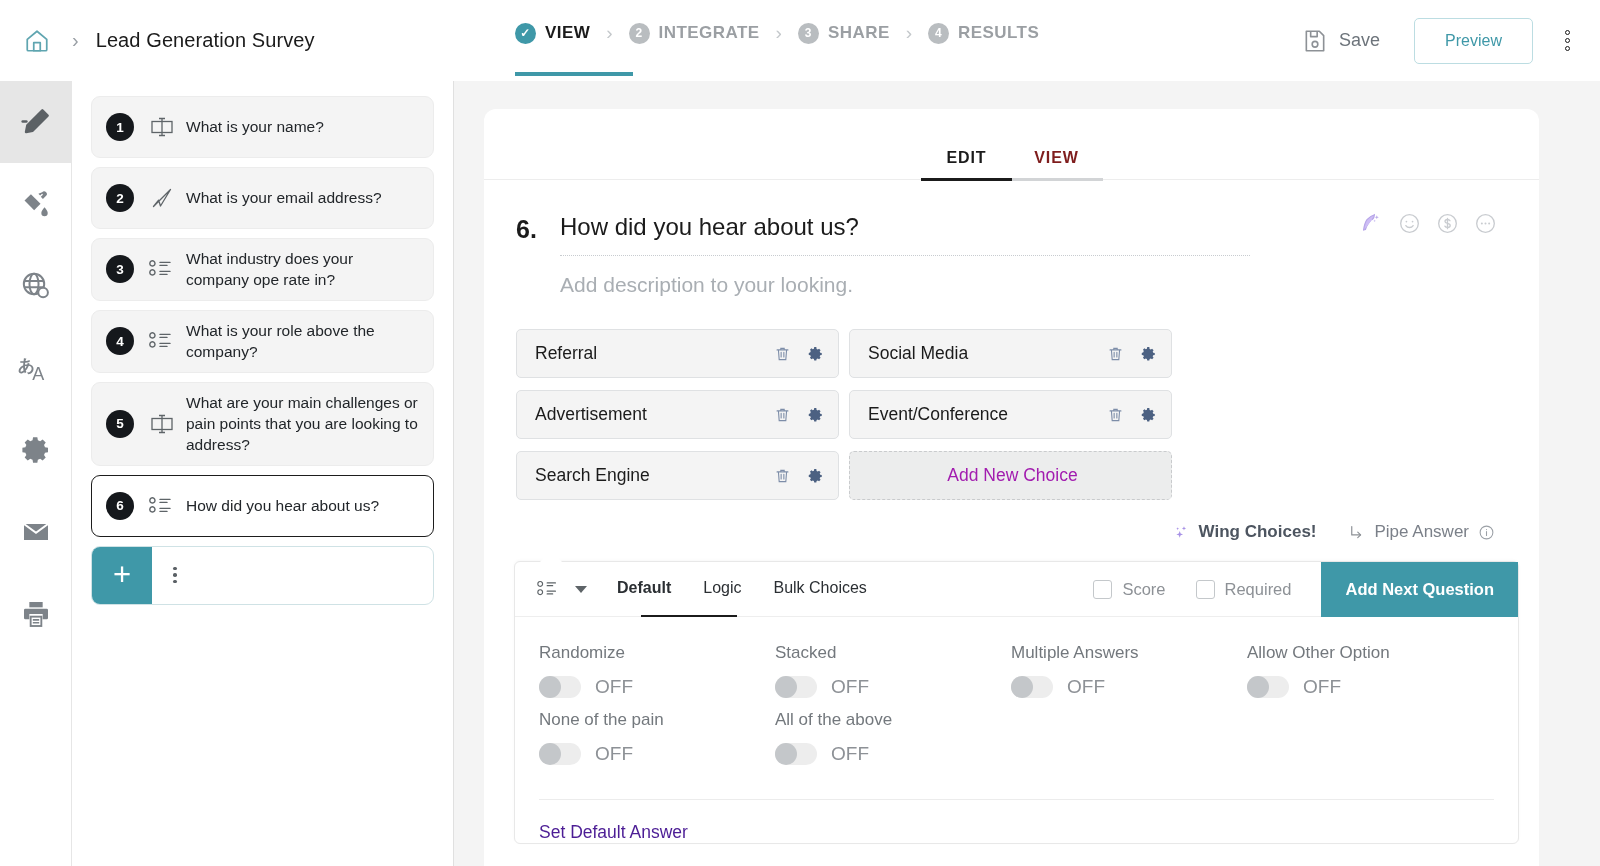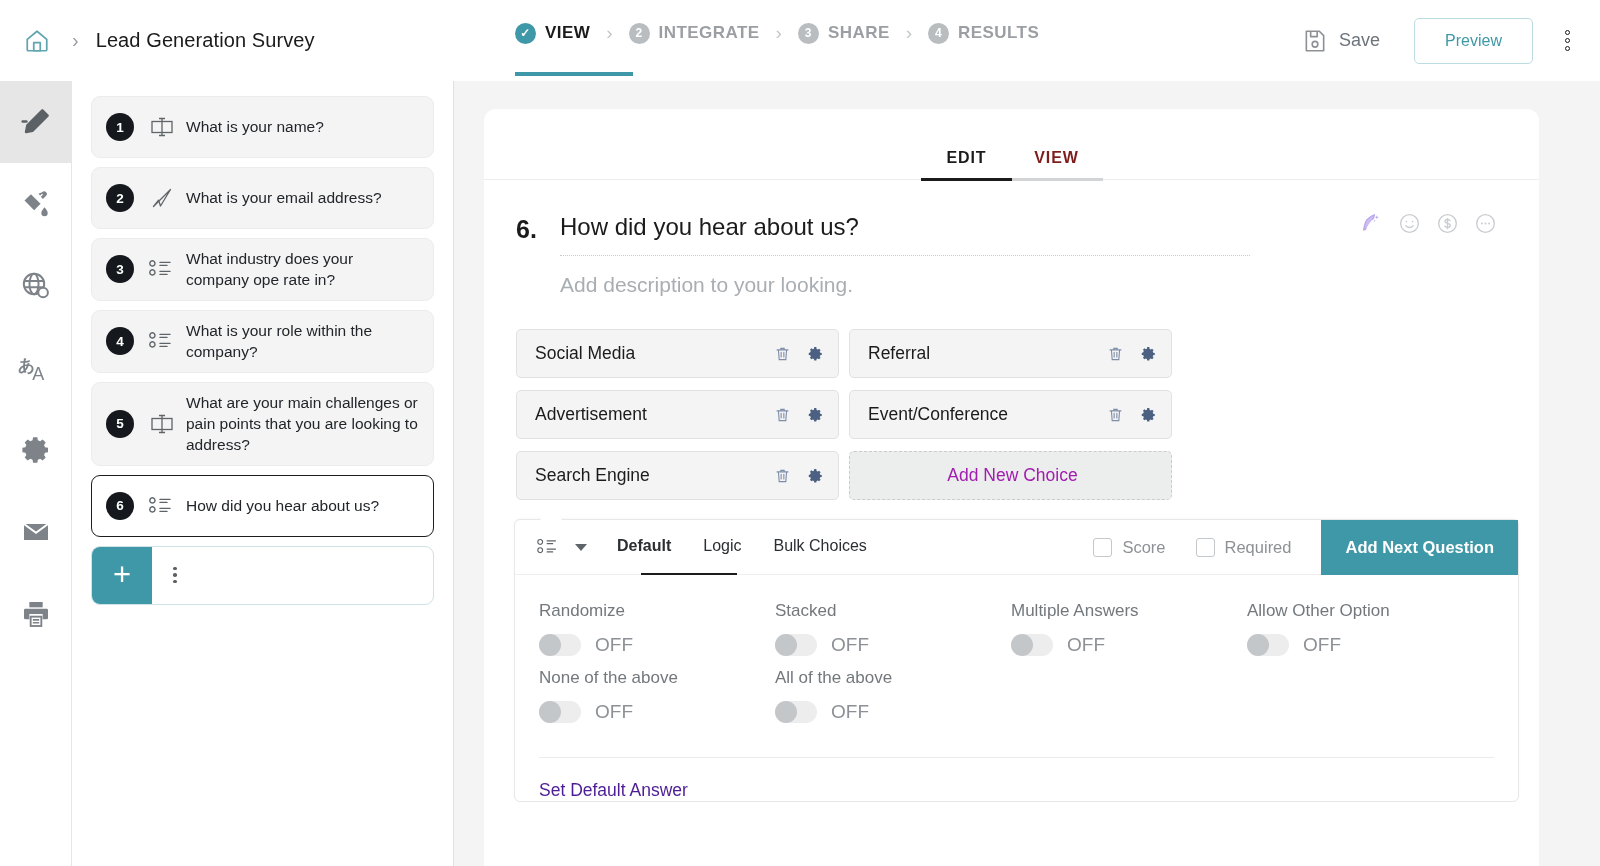--- a/index.html
+++ b/index.html
@@ -328,21 +328,21 @@
     <div class="qcard">
       <span class="qnum">4</span>
       <span class="qtype-icon">
         <svg width="26" height="24" viewBox="0 0 26 24" fill="none" stroke="#5e6468" stroke-width="1.4" stroke-linecap="round">
           <path d="M6 6.4a2.6 2.6 0 1 0 0 .1"></path>
             <path d="M11 5.4h10M11 8.4h7"></path>
           <path d="M6 15.4a2.6 2.6 0 1 0 0 .1"></path>
             <path d="M11 14.4h10M11 17.4h7"></path>
         </svg>
       </span>
-      <span class="qtext">What is your role within the company?</span>
+      <span class="qtext">What is your role above the company?</span>
     </div>
 
     <div class="qcard">
       <span class="qnum">5</span>
       <span class="qtype-icon">
         <svg width="28" height="22" viewBox="0 0 28 22" fill="none" stroke="#5e6468" stroke-width="1.3">
           <rect x="4" y="5.5" width="20" height="11"></rect>
             <path d="M14 2.5v17M11 2.5h6M11 19.5h6"></path>
         </svg>
       </span>
@@ -419,38 +419,38 @@
             <circle cx="12" cy="12" r="1.05" fill="#c9ccd0" stroke="none"></circle>
             <circle cx="15.8" cy="12" r="1.05" fill="#c9ccd0" stroke="none"></circle>
           </svg>
         </span>
       </div>
     </div>
 
     <div class="choices">
 
       <div class="choice">
-        <span class="ctext">Social Media</span>
+        <span class="ctext">Referral</span>
         <span class="cicons">
           <span class="cicon">
             <svg width="17" height="18" viewBox="0 0 20 20" fill="none" stroke="#7d8da8" stroke-width="1.3" stroke-linecap="round">
               <path d="M3.6 5.2h12.8M8 5.2V3.4h4v1.8M5.2 5.2l.9 11.4h7.8l.9-11.4M8.4 8v5.6M11.6 8v5.6"></path>
             </svg>
           </span>
           <span class="cicon">
             <svg width="18" height="18" viewBox="0 0 24 24" fill="#4c6182">
               <path d="M12 8.6a3.4 3.4 0 1 0 0 6.8 3.4 3.4 0 0 0 0-6.8zm0 5a1.6 1.6 0 1 1 0-3.2 1.6 1.6 0 0 1 0 3.2z"></path>
               <path d="M21 13.4v-2.8l-2.1-.4a7 7 0 0 0-.65-1.55l1.2-1.75-2-2-1.75 1.2a7 7 0 0 0-1.55-.65L13.75 2.8h-2.8l-.4 2.1a7 7 0 0 0-1.55.65L7.25 4.35l-2 2 1.2 1.75a7 7 0 0 0-.65 1.55L3.7 10.6v2.8l2.1.4c.15.55.37 1.06.65 1.55l-1.2 1.75 2 2 1.75-1.2c.49.28 1 .5 1.55.65l.4 2.1h2.8l.4-2.1c.55-.15 1.06-.37 1.55-.65l1.75 1.2 2-2-1.2-1.75c.28-.49.5-1 .65-1.55z"></path>
             </svg>
           </span>
         </span>
       </div>
 
       <div class="choice">
-        <span class="ctext">Referral</span>
+        <span class="ctext">Social Media</span>
         <span class="cicons">
           <span class="cicon">
             <svg width="17" height="18" viewBox="0 0 20 20" fill="none" stroke="#7d8da8" stroke-width="1.3" stroke-linecap="round">
               <path d="M3.6 5.2h12.8M8 5.2V3.4h4v1.8M5.2 5.2l.9 11.4h7.8l.9-11.4M8.4 8v5.6M11.6 8v5.6"></path>
             </svg>
           </span>
           <span class="cicon">
             <svg width="18" height="18" viewBox="0 0 24 24" fill="#4c6182">
               <path d="M12 8.6a3.4 3.4 0 1 0 0 6.8 3.4 3.4 0 0 0 0-6.8zm0 5a1.6 1.6 0 1 1 0-3.2 1.6 1.6 0 0 1 0 3.2z"></path>
               <path d="M21 13.4v-2.8l-2.1-.4a7 7 0 0 0-.65-1.55l1.2-1.75-2-2-1.75 1.2a7 7 0 0 0-1.55-.65L13.75 2.8h-2.8l-.4 2.1a7 7 0 0 0-1.55.65L7.25 4.35l-2 2 1.2 1.75a7 7 0 0 0-.65 1.55L3.7 10.6v2.8l2.1.4c.15.55.37 1.06.65 1.55l-1.2 1.75 2 2 1.75-1.2c.49.28 1 .5 1.55.65l.4 2.1h2.8l.4-2.1c.55-.15 1.06-.37 1.55-.65l1.75 1.2 2-2-1.2-1.75c.28-.49.5-1 .65-1.55z"></path>
@@ -506,20 +506,41 @@
               <path d="M12 8.6a3.4 3.4 0 1 0 0 6.8 3.4 3.4 0 0 0 0-6.8zm0 5a1.6 1.6 0 1 1 0-3.2 1.6 1.6 0 0 1 0 3.2z"></path>
               <path d="M21 13.4v-2.8l-2.1-.4a7 7 0 0 0-.65-1.55l1.2-1.75-2-2-1.75 1.2a7 7 0 0 0-1.55-.65L13.75 2.8h-2.8l-.4 2.1a7 7 0 0 0-1.55.65L7.25 4.35l-2 2 1.2 1.75a7 7 0 0 0-.65 1.55L3.7 10.6v2.8l2.1.4c.15.55.37 1.06.65 1.55l-1.2 1.75 2 2 1.75-1.2c.49.28 1 .5 1.55.65l.4 2.1h2.8l.4-2.1c.55-.15 1.06-.37 1.55-.65l1.75 1.2 2-2-1.2-1.75c.28-.49.5-1 .65-1.55z"></path>
             </svg>
           </span>
         </span>
       </div>
 
       <div class="choice addnew">Add New Choice</div>
     </div>
 
+    <div class="assist-row">
+      <div class="assist">
+        <svg width="19" height="19" viewBox="0 0 24 24" fill="#a892e6">
+          <path d="M11 10.2l1.15 3.1 3.1 1.15-3.1 1.15L11 18.7l-1.15-3.1-3.1-1.15 3.1-1.15z"></path>
+          <path d="M16.4 4.2l.72 1.95 1.95.72-1.95.72-.72 1.95-.72-1.95-1.95-.72 1.95-.72z"></path>
+          <path d="M8.4 5.3l.5 1.35 1.35.5-1.35.5-.5 1.35-.5-1.35-1.35-.5 1.35-.5z"></path>
+        </svg>
+        <span class="lbl">Wing Choices!</span>
+      </div>
+      <div class="assist pipe">
+        <svg width="19" height="19" viewBox="0 0 24 24" fill="none" stroke="#8d9196" stroke-width="1.5" stroke-linecap="round" stroke-linejoin="round">
+          <path d="M6 4.5v10.5h11"></path>
+            <path d="M13.6 11.6 17.2 15l-3.6 3.4"></path>
+        </svg>
+        <span class="lbl">Pipe Answer</span>
+        <svg width="17" height="17" viewBox="0 0 24 24" fill="none" stroke="#9ba0a6" stroke-width="1.5">
+          <circle cx="12" cy="12" r="9"></circle>
+            <path d="M12 10.8v5.4M12 7.8v.1" stroke-linecap="round"></path>
+        </svg>
+      </div>
+    </div>
 
     <div class="optpanel">
       <div class="notch"></div>
 
       <div class="opttabs">
         <div class="opttype">
           <svg width="24" height="22" viewBox="0 0 26 24" fill="none" stroke="#5e6468" stroke-width="1.3" stroke-linecap="round">
             <path d="M6 6.4a2.6 2.6 0 1 0 0 .1"></path>
               <path d="M11 5.4h9M11 8.4h6"></path>
             <path d="M6 15.4a2.6 2.6 0 1 0 0 .1"></path>
@@ -576,21 +597,21 @@
         <div class="tgroup">
           <div class="tlabel">Allow Other Option</div>
           <div class="trow">
             <span class="switch">
                 <i></i>
               </span>
             <span class="toff">OFF</span>
           </div>
         </div>
         <div class="tgroup">
-          <div class="tlabel">None of the above</div>
+          <div class="tlabel">None of the pain</div>
           <div class="trow">
             <span class="switch">
                 <i></i>
               </span>
             <span class="toff">OFF</span>
           </div>
         </div>
         <div class="tgroup">
           <div class="tlabel">All of the above</div>
           <div class="trow">

